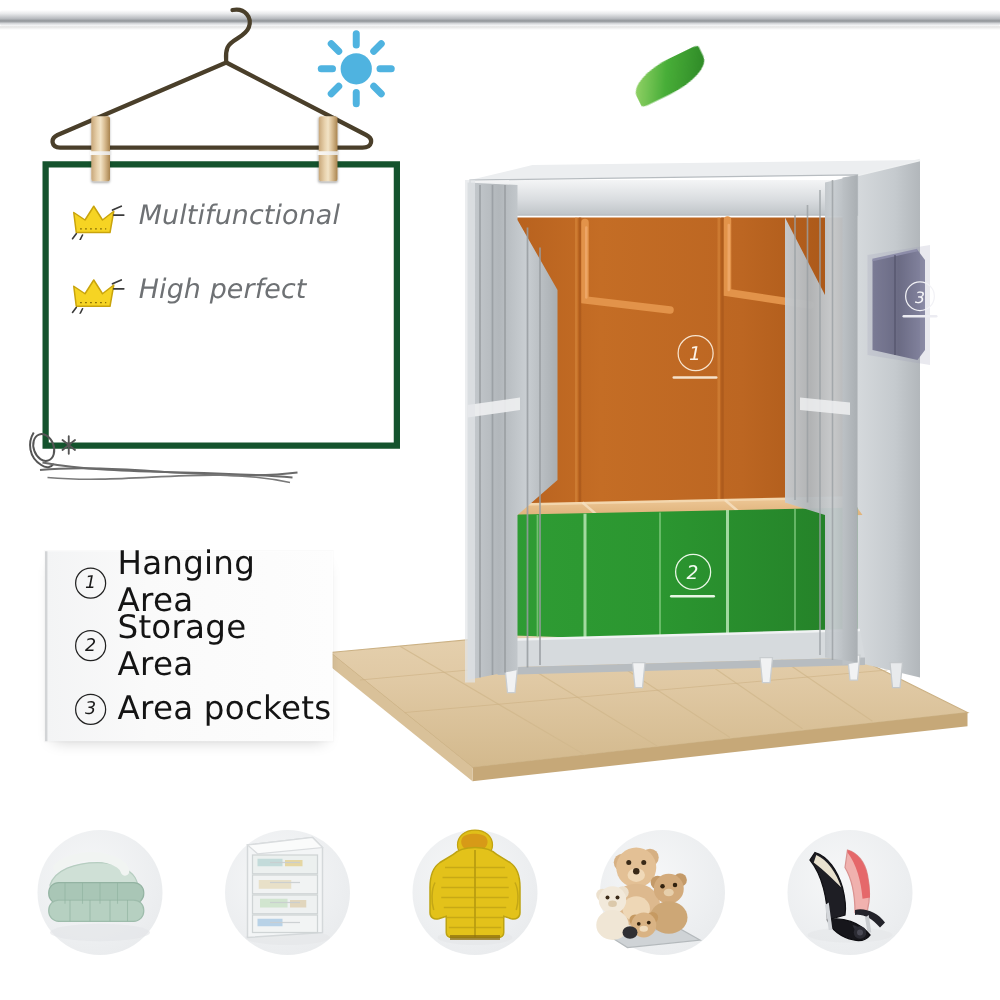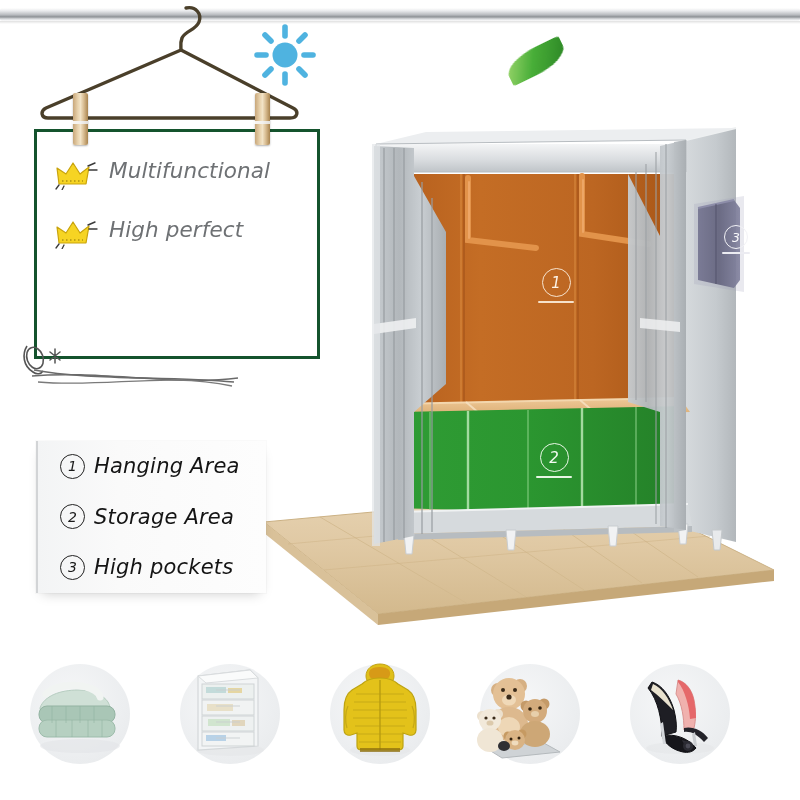--- a/index.html
+++ b/index.html
@@ -28,21 +28,21 @@
   .leaf-b{position:absolute;left:585px;top:535px;width:58px;height:22px;
      background:linear-gradient(120deg,#8ed45d 0%,#35a02b 55%,#1b7214 100%);
      border-radius:60% 8% 60% 8%;transform:rotate(14deg);
      filter:blur(.5px);opacity:.9;}
   .leaf-c{position:absolute;left:398px;top:406px;width:26px;height:12px;
      background:linear-gradient(120deg,#cdf0a8 0%,#6fc44c 60%,#3f9c2e 100%);
      border-radius:60% 8% 60% 8%;transform:rotate(-50deg);opacity:.85;}
 
   
   .sign{position:absolute;left:34px;top:129px;width:286px;height:230px;
-        background:#ffffff;border:3px solid #14532d;box-sizing:border-box;}
+        background:#ffffff;border:5px solid #14532d;box-sizing:border-box;}
   .sign-row{position:absolute;display:flex;align-items:flex-start;gap:10px;}
   .crown{width:44px;height:30px;flex:none;margin-top:2px;}
   .feat-text{font-style:italic;color:#6e7174;font-size:21.5px;line-height:25px;
         font-family:"DejaVu Sans","Liberation Sans",sans-serif;
         letter-spacing:.1px;white-space:pre-line;text-shadow:0 1px 0 rgba(255,255,255,.9);}
   .peg{position:absolute;width:15px;height:52px;border-radius:2px;
        background:linear-gradient(to right,#c8a77a 0%,#e8d2ad 32%,#f2e3c6 50%,#d8bc91 72%,#a9844f 100%);
        box-shadow:0 1px 2px rgba(0,0,0,.3);}
   .peg::after{content:"";position:absolute;left:-1px;top:28px;width:17px;height:3px;
        background:linear-gradient(to right,#ffffff,#e7e7e7);opacity:.9;}
@@ -52,21 +52,21 @@
 
   
   .legend{position:absolute;left:36px;top:441px;width:228px;height:152px;
      background:linear-gradient(to right,#f3f4f5 0%,#fafafa 35%,#fdfdfd 100%);
      border-left:2px solid #d2d4d6;
      box-shadow:0 6px 12px -6px rgba(0,0,0,.22), 0 0 0 1px rgba(0,0,0,.02);}
   .legend-item{display:flex;align-items:center;gap:9px;padding:0 0 0 22px;height:50.5px;}
   .lg-num{width:23px;height:23px;border:1.7px solid #222;border-radius:50%;
      display:flex;align-items:center;justify-content:center;font-size:14px;
      font-style:italic;color:#1a1a1a;flex:none;font-weight:400;}
-  .lg-label{font-style:italic;font-size:21px;color:#141414;letter-spacing:.2px;}
+  .lg-label{font-size:26px;color:#141414;letter-spacing:.2px;}
 
   
   .floor{position:absolute;left:258px;top:486px;width:520px;height:150px;}
 
   
   .wardrobe{position:absolute;left:368px;top:112px;width:392px;height:450px;}
 
   
   .marker{position:absolute;display:flex;flex-direction:column;align-items:center;}
   .marker .ring{width:27px;height:27px;border:1.8px solid;border-radius:50%;
@@ -327,21 +327,21 @@
     <div class="legend-item">
       <div class="lg-num">1</div>
       <div class="lg-label">Hanging Area</div>
     </div>
     <div class="legend-item">
       <div class="lg-num">2</div>
       <div class="lg-label">Storage Area</div>
     </div>
     <div class="legend-item">
       <div class="lg-num">3</div>
-      <div class="lg-label">High pockets</div>
+      <div class="lg-label">Area pockets</div>
     </div>
   </div>
 
   <div class="thumbs">
 
     <div class="thumb" style="left:22px;top:14px;">
       <div class="tdisc"></div>
       <svg class="tart" viewBox="0 0 116 116">
         <ellipse cx="58" cy="92" rx="40" ry="7" fill="#e3e5e7" opacity=".6"></ellipse>
         <path d="M18 54 c4 -12 20 -18 38 -18 c16 0 26 6 30 12 c4 7 2 14 -4 16 l-62 2 Z" fill="#cfe0d6" stroke="#b6cdc0" stroke-width="1"></path>

